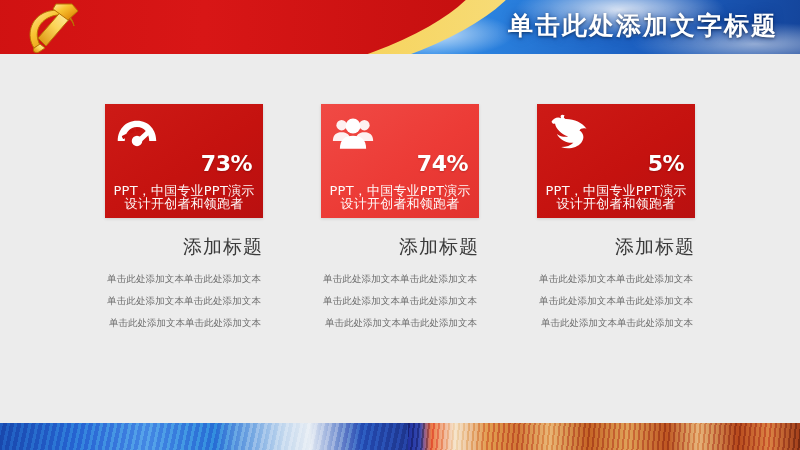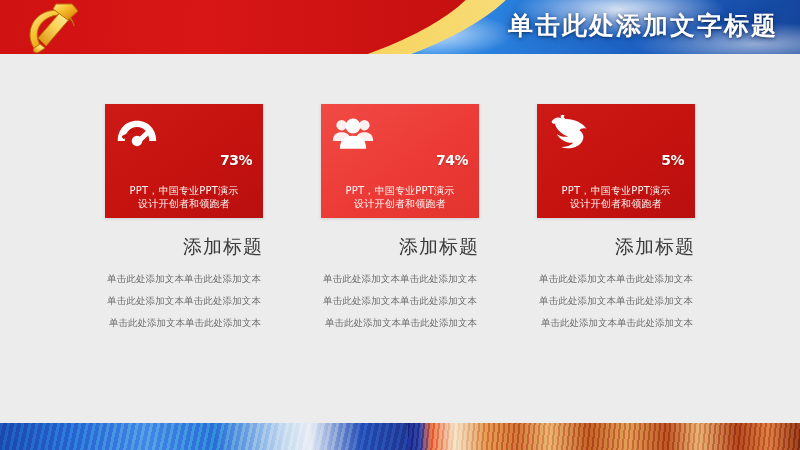--- a/index.html
+++ b/index.html
@@ -67,28 +67,28 @@
     padding:9px 10px 8px 11px;
     color:#fff;
     box-shadow:0 1px 3px rgba(0,0,0,.12);
   }
   .card.tone-dark  { background:linear-gradient(145deg,#cd1a16 0%, #c5120f 55%, #b91010 100%); }
   .card.tone-light { background:linear-gradient(145deg,#f04a45 0%, #ec3b36 55%, #e2332f 100%); }
 
   .card-icon { width:42px; height:40px; display:block; }
   .card-pct {
     position:absolute; right:11px; top:49px;
-    font-size:14px; font-weight:700; line-height:1;
+    font-size:22px; font-weight:700; line-height:1;
     letter-spacing:-.5px;
     text-shadow:0 1px 2px rgba(0,0,0,.2);
   }
   .card-sub {
     position:absolute; left:0; right:0; bottom:8px;
     text-align:center;
-    font-size:10px; line-height:13px;
+    font-size:13px; line-height:13px;
     color:rgba(255,255,255,.97);
     letter-spacing:.2px;
   }
   .card-sub span { display:block; }
 
   .col-title {
     margin-top:16px; text-align:right;
     font-size:19px; font-weight:400; color:#3a3a3a;
     letter-spacing:1px;
   }

